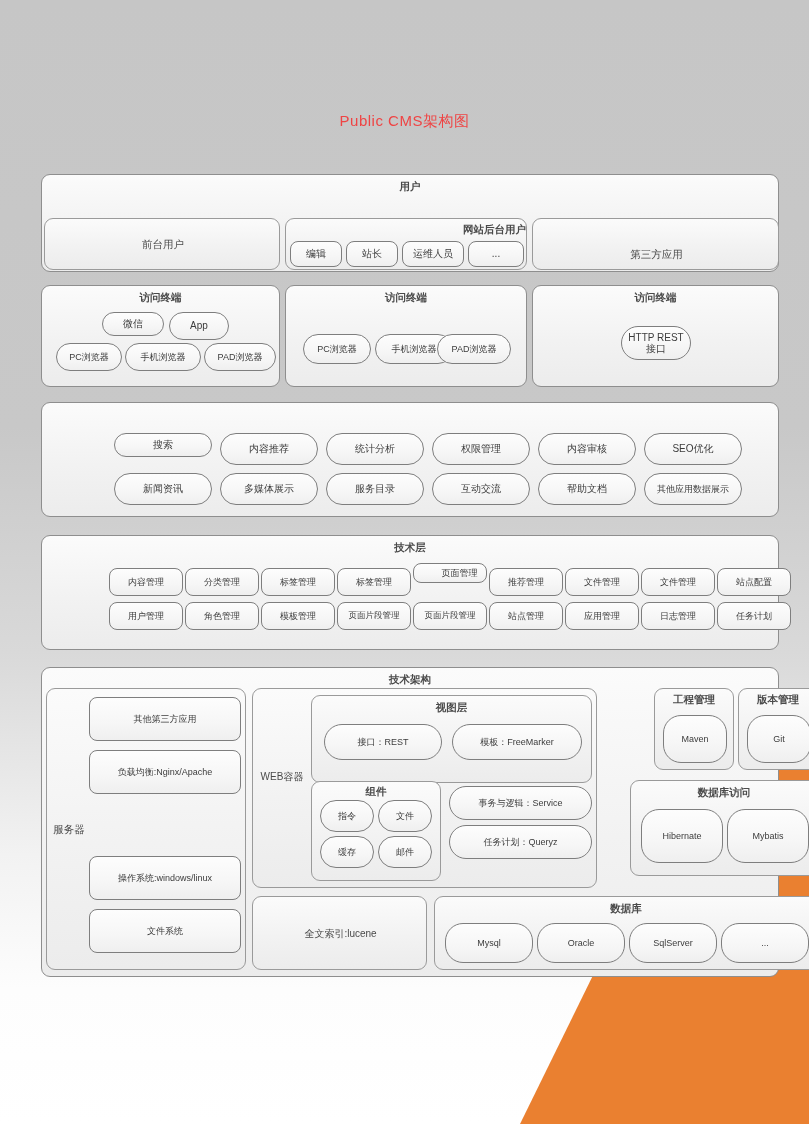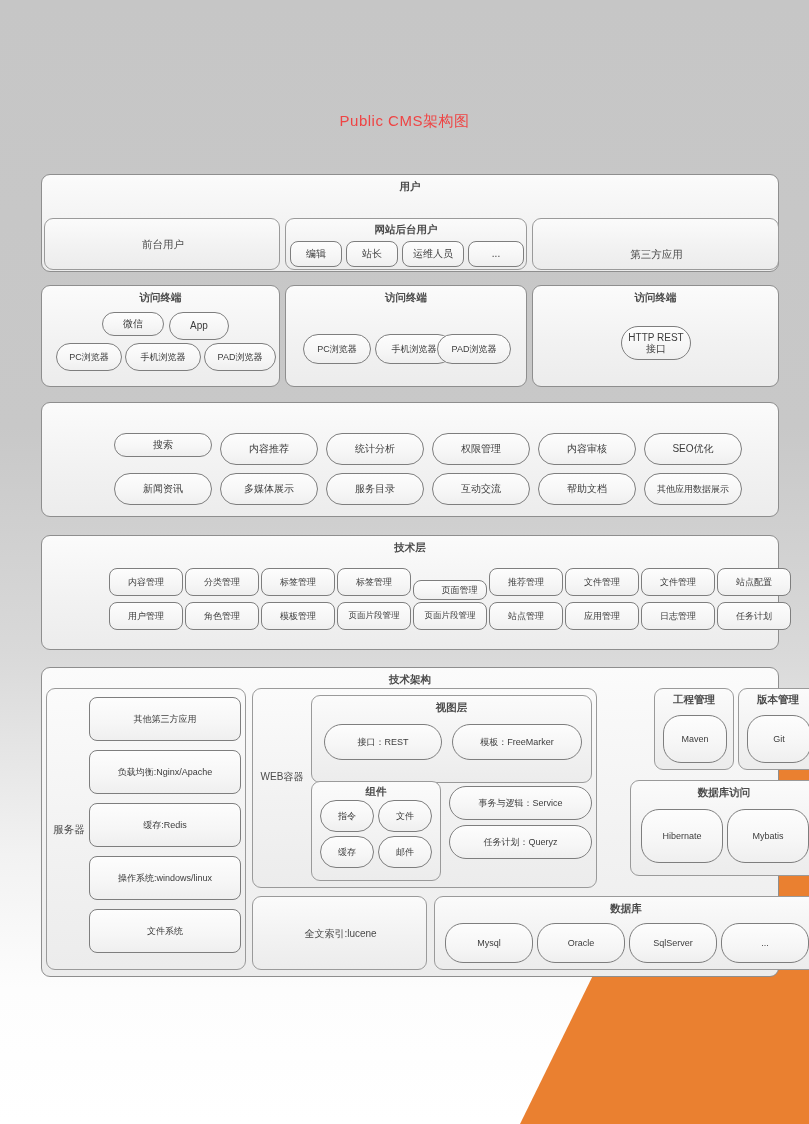--- a/index.html
+++ b/index.html
@@ -68,21 +68,21 @@
 
   <div class="panel" style="left:41px;top:174px;width:738px;height:98px;">
     <div class="panel-title">用户</div>
   </div>
 
   <div class="panel soft" style="left:44px;top:218px;width:236px;height:52px;">
     <div class="vlabel" style="left:0;top:0;width:236px;height:52px;">前台用户</div>
   </div>
 
   <div class="panel soft" style="left:285px;top:218px;width:242px;height:52px;">
-    <div class="panel-title" style="top:4px;">网站后台用户</div>
+    <div class="panel-title" style="top:4px;text-align:right;">网站后台用户</div>
     <div class="pill sq" style="left:4px;top:22px;width:52px;height:26px;">编辑</div>
     <div class="pill sq" style="left:60px;top:22px;width:52px;height:26px;">站长</div>
     <div class="pill sq" style="left:116px;top:22px;width:62px;height:26px;">运维人员</div>
     <div class="pill sq" style="left:182px;top:22px;width:56px;height:26px;">...</div>
   </div>
 
   <div class="panel soft" style="left:532px;top:218px;width:247px;height:52px;">
     <div class="vlabel" style="left:0;top:10px;width:247px;height:52px;">第三方应用</div>
   </div>
 
@@ -127,21 +127,21 @@
     <div class="pill round tiny" style="left:602px;top:70px;width:98px;height:32px;">其他应用数据展示</div>
   </div>
 
   <div class="panel" style="left:41px;top:535px;width:738px;height:115px;">
     <div class="panel-title">技术层</div>
 
     <div class="pill sq tiny" style="left:67px;top:32px;width:74px;height:28px;">内容管理</div>
     <div class="pill sq tiny" style="left:143px;top:32px;width:74px;height:28px;">分类管理</div>
     <div class="pill sq tiny" style="left:219px;top:32px;width:74px;height:28px;">标签管理</div>
     <div class="pill sq tiny" style="left:295px;top:32px;width:74px;height:28px;">标签管理</div>
-    <div class="pill sq tiny" style="left:371px;top:44px;width:74px;height:20px;padding-left:19px;">页面管理</div>
+    <div class="pill sq tiny" style="left:371px;top:27px;width:74px;height:20px;padding-left:19px;">页面管理</div>
     <div class="pill sq tiny" style="left:447px;top:32px;width:74px;height:28px;">推荐管理</div>
     <div class="pill sq tiny" style="left:523px;top:32px;width:74px;height:28px;">文件管理</div>
     <div class="pill sq tiny" style="left:599px;top:32px;width:74px;height:28px;">文件管理</div>
     <div class="pill sq tiny" style="left:675px;top:32px;width:74px;height:28px;">站点配置</div>
 
     <div class="pill sq tiny" style="left:67px;top:66px;width:74px;height:28px;">用户管理</div>
     <div class="pill sq tiny" style="left:143px;top:66px;width:74px;height:28px;">角色管理</div>
     <div class="pill sq tiny" style="left:219px;top:66px;width:74px;height:28px;">模板管理</div>
     <div class="pill sq tiny" style="left:295px;top:66px;width:74px;height:28px;font-size:8.5px;">页面片段管理</div>
     <div class="pill sq tiny" style="left:371px;top:66px;width:74px;height:28px;font-size:8.5px;">页面片段管理</div>
@@ -151,21 +151,20 @@
     <div class="pill sq tiny" style="left:675px;top:66px;width:74px;height:28px;">任务计划</div>
   </div>
 
   <div class="panel" style="left:41px;top:667px;width:738px;height:310px;">
     <div class="panel-title">技术架构</div>
 
     <div class="panel soft" style="left:4px;top:20px;width:200px;height:282px;">
       <div class="vlabel" style="left:2px;top:0;width:40px;height:282px;">服务器</div>
       <div class="pill sq tiny" style="left:42px;top:8px;width:152px;height:44px;">其他第三方应用</div>
       <div class="pill sq tiny" style="left:42px;top:61px;width:152px;height:44px;">负载均衡:Nginx/Apache</div>
-      <div class="pill sq tiny" style="left:42px;top:114px;width:152px;height:44px;">缓存:Redis</div>
       <div class="pill sq tiny" style="left:42px;top:167px;width:152px;height:44px;">操作系统:windows/linux</div>
       <div class="pill sq tiny" style="left:42px;top:220px;width:152px;height:44px;">文件系统</div>
     </div>
 
     <div class="panel soft" style="left:210px;top:20px;width:345px;height:200px;">
       <div class="vlabel" style="left:2px;top:78px;width:54px;height:20px;font-size:10px;">WEB容器</div>
 
       <div class="panel soft" style="left:58px;top:6px;width:281px;height:88px;">
         <div class="panel-title">视图层</div>
         <div class="pill round tiny" style="left:12px;top:28px;width:118px;height:36px;">接口：REST</div>

